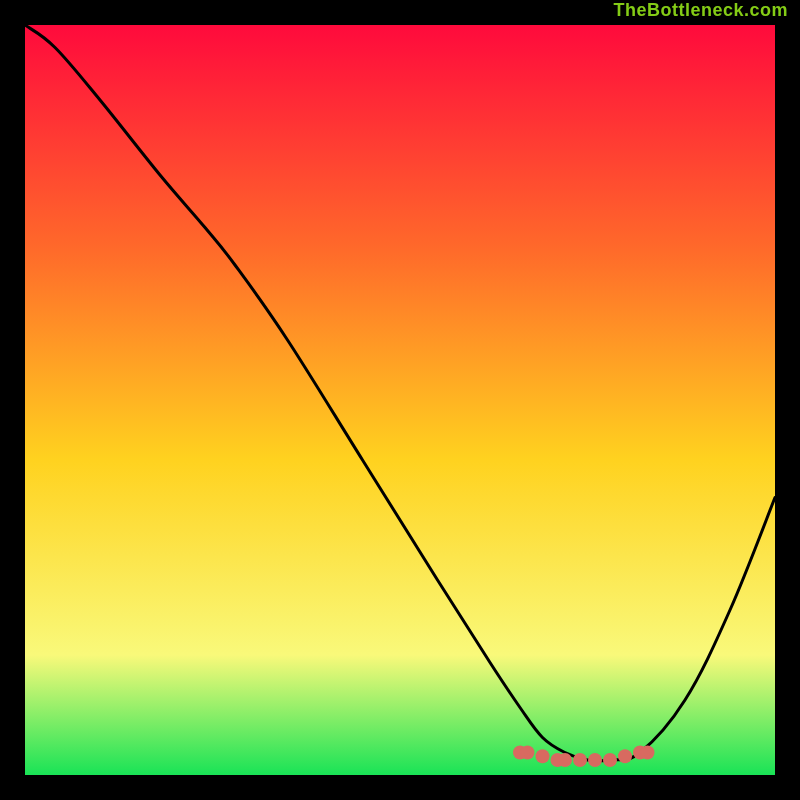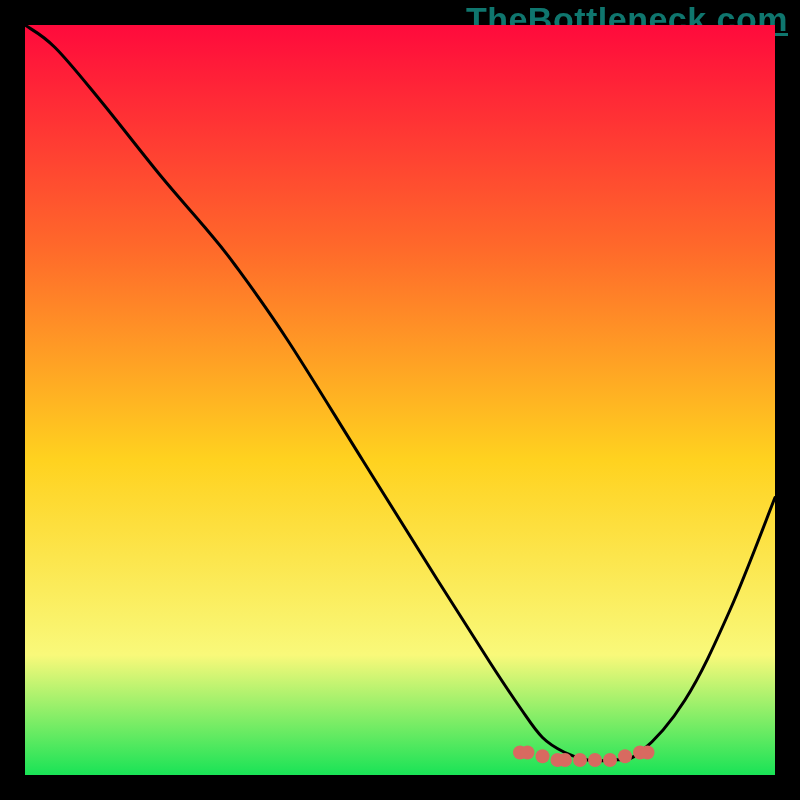--- a/index.html
+++ b/index.html
@@ -13,26 +13,25 @@
   }
   .stage {
     position: relative;
     width: 800px;
     height: 800px;
   }
   .watermark {
     position: absolute;
     top: 0px;
     right: 12px;
-    color: #0f766e;
-    font-size: 34px;
+    color: #84cc16;
+    font-size: 18px;
     font-weight: 600;
     letter-spacing: 0.5px;
     user-select: none;
-    text-decoration: underline;
   }
   .plot {
     position: absolute;
     left: 25px;
     top: 25px;
     width: 750px;
     height: 750px;
   }
   svg.chart-svg {
     width: 100%;

